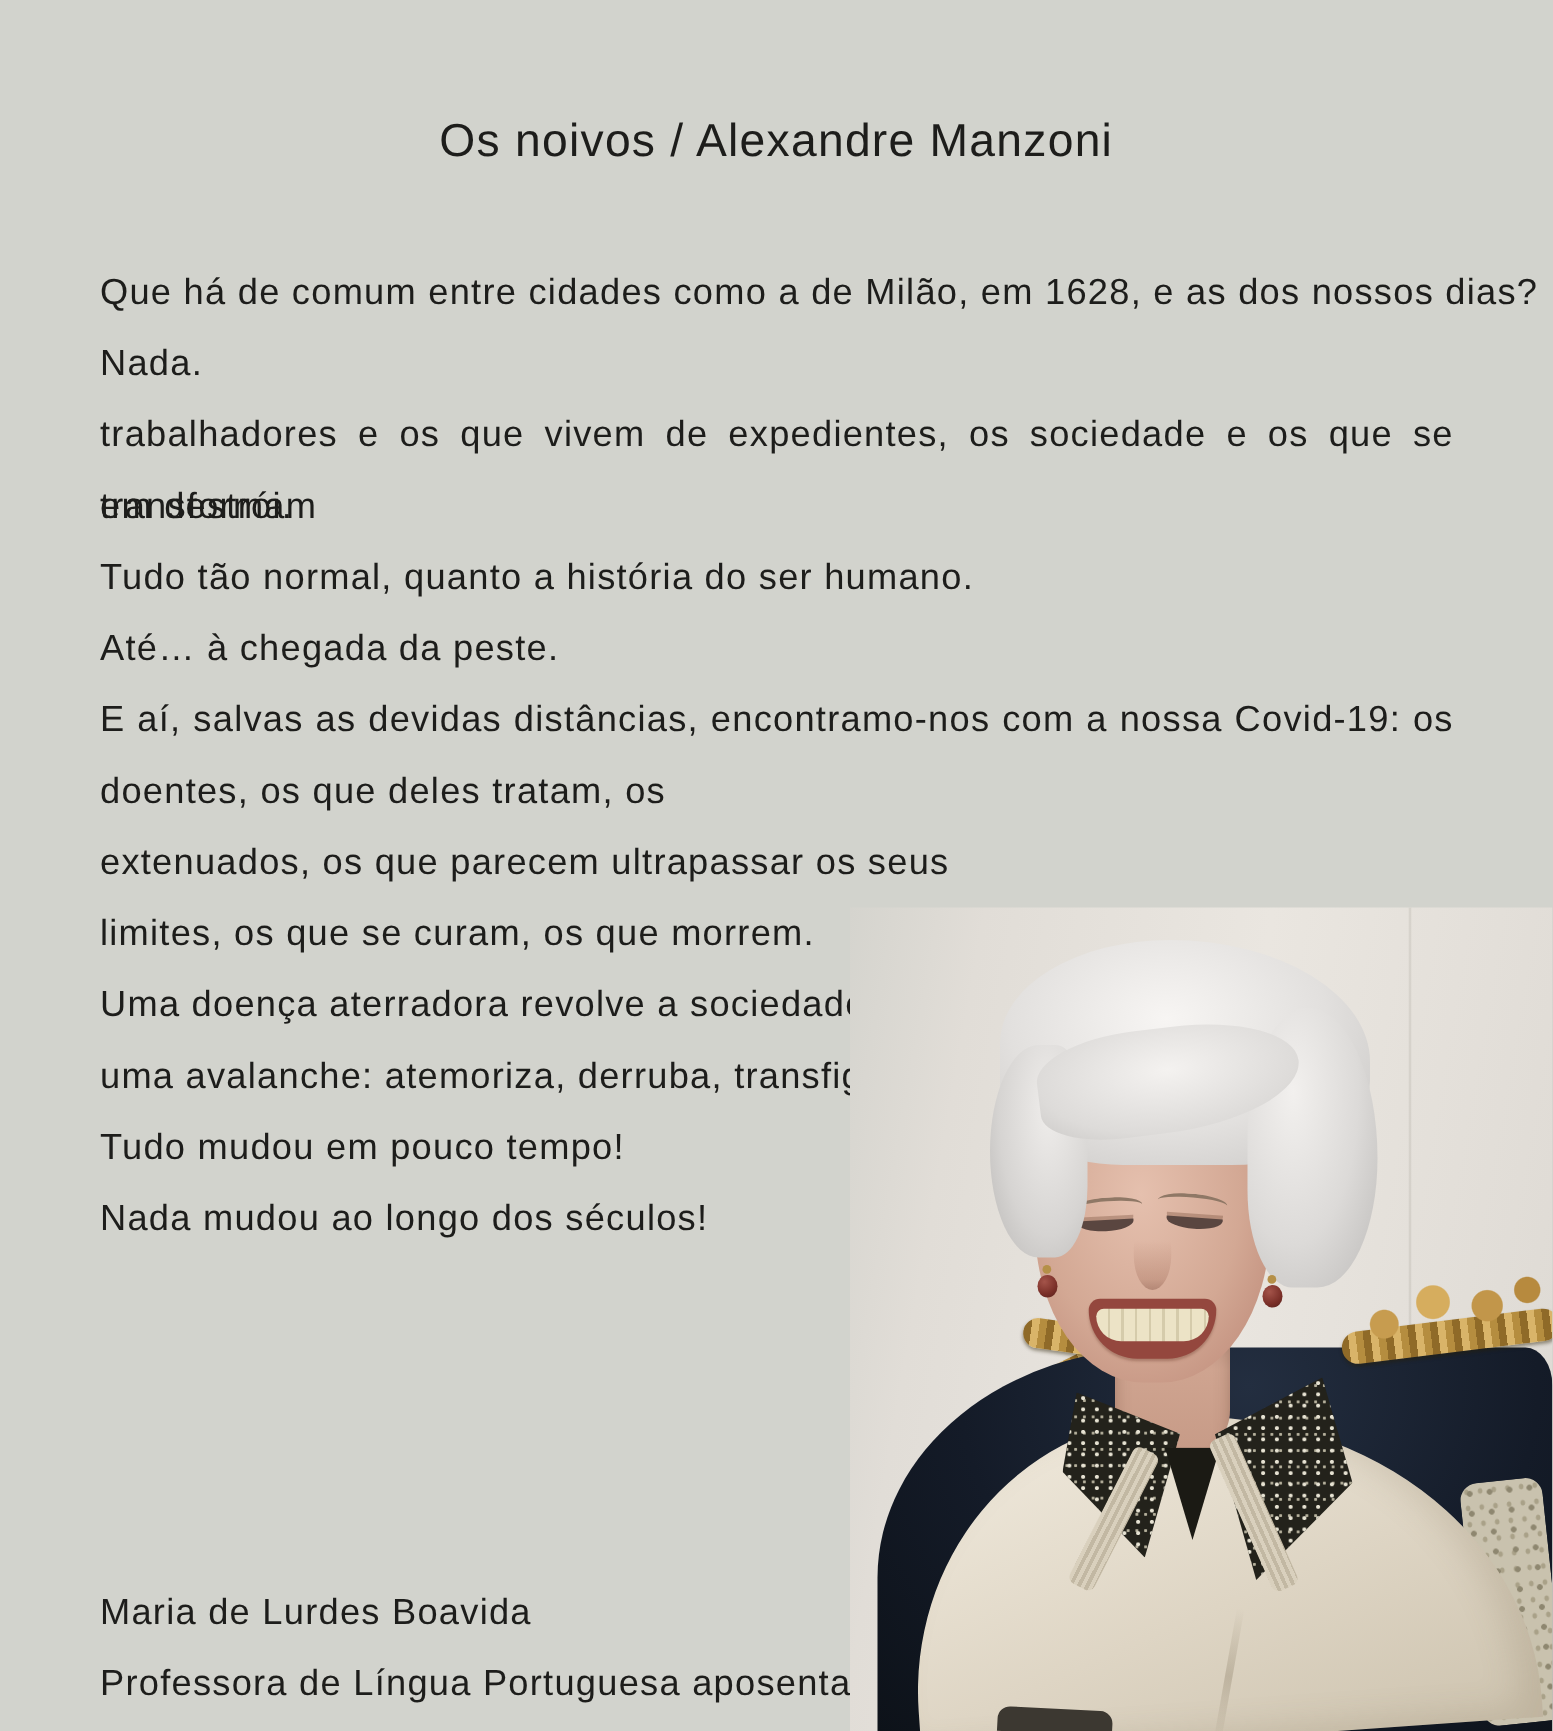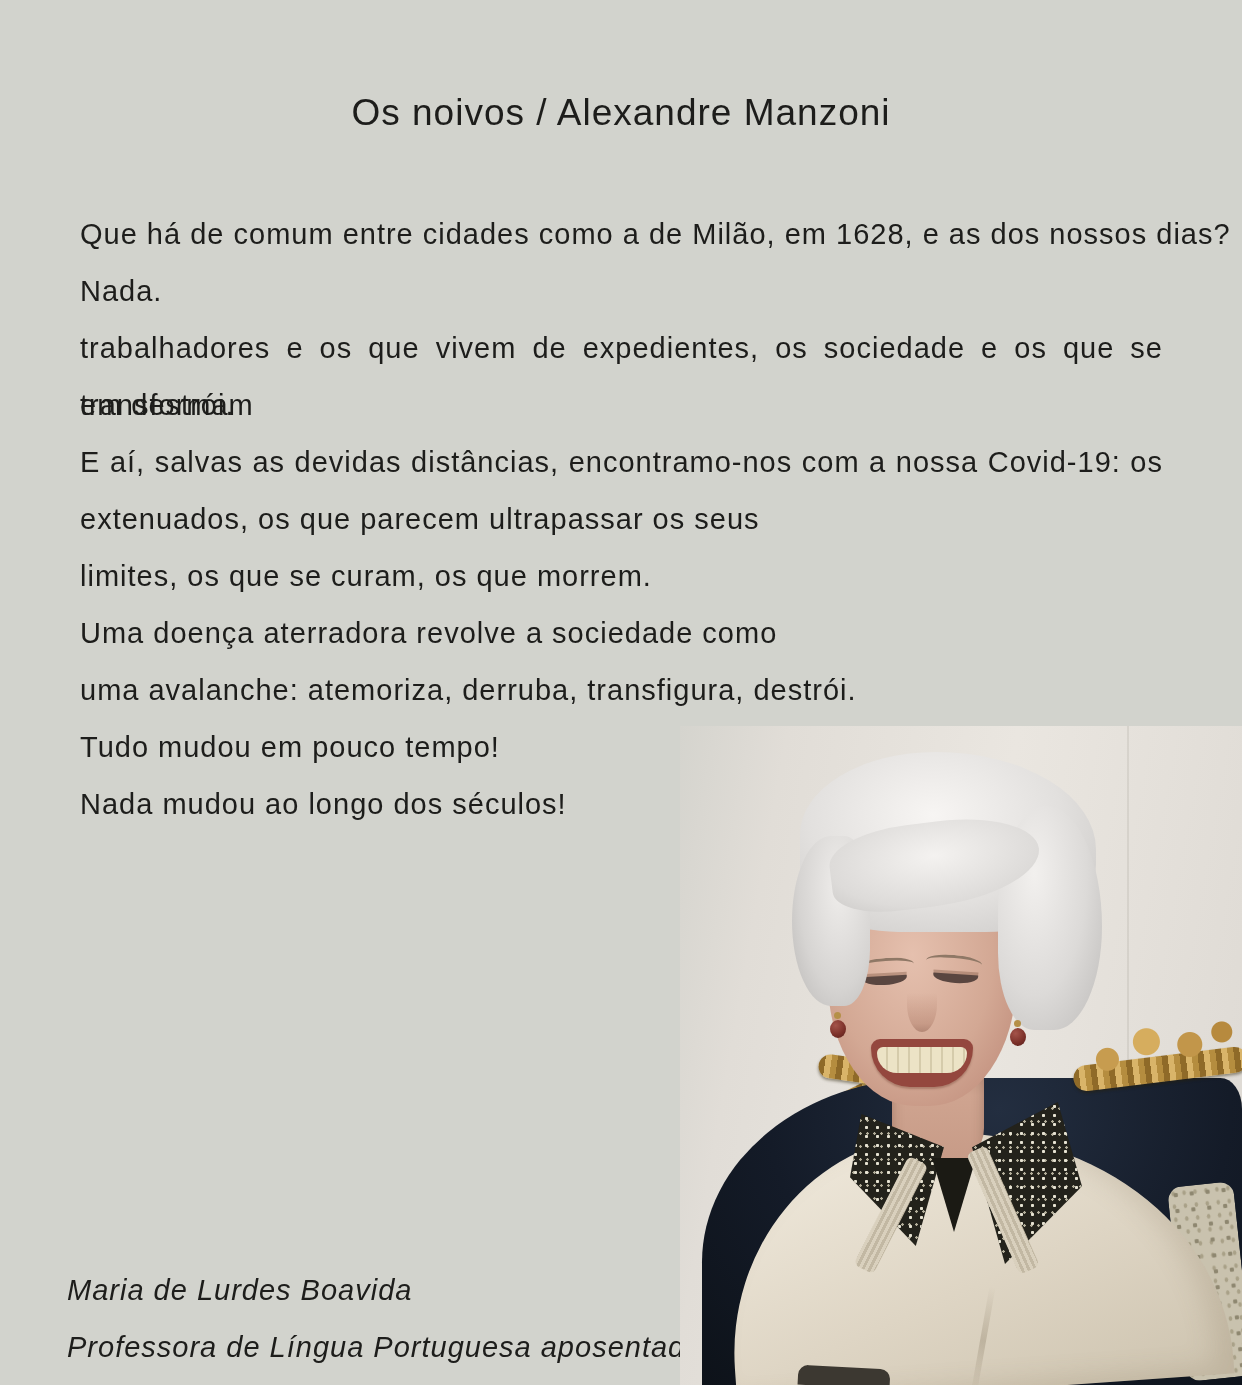--- a/index.html
+++ b/index.html
@@ -19,21 +19,21 @@
     position:absolute;left:80px;top:206px;width:1083px;
   }
   .line{
     height:57px;line-height:57px;font-size:29px;font-weight:300;
     letter-spacing:1px;white-space:nowrap;
   }
   .line.j{
     white-space:normal;text-align:justify;text-align-last:justify;
   }
   .signature{
-    position:absolute;left:67px;top:1262px;width:640px;font-style:italic;
+    position:absolute;left:80px;top:1262px;width:640px;
   }
   
   .photo{
     position:absolute;left:680px;top:726px;width:562px;height:659px;
     overflow:hidden;
     background:linear-gradient(100deg,#d5d4ce 0%,#e1ddd7 16%,#eae6e0 50%,#ddd9d3 100%);
   }
   .photo *{position:absolute;}
   .wall-line{left:447px;top:0;width:2px;height:345px;background:rgba(110,104,92,.12);}
   
@@ -149,21 +149,24 @@
 
 <div class="page">
 
   <div class="title">Os noivos / Alexandre Manzoni</div>
 
   <div class="body-text">
     <div class="line">Que há de comum entre cidades como a de Milão, em 1628, e as dos nossos dias?</div>
     <div class="line">Nada.</div>
     <div class="line j">trabalhadores e os que vivem de expedientes, os sociedade e os que se transformam</div>
     <div class="line">em destrói.</div>
+    <div class="line">Tudo tão normal, quanto a história do ser humano.</div>
+    <div class="line">Até…  à chegada da peste.</div>
     <div class="line j">E aí, salvas as devidas distâncias, encontramo-nos com a nossa Covid-19: os</div>
+    <div class="line">doentes, os que deles tratam, os</div>
     <div class="line">extenuados, os que parecem ultrapassar os seus</div>
     <div class="line">limites, os que se curam, os que morrem.</div>
     <div class="line">Uma doença aterradora revolve a sociedade como</div>
     <div class="line">uma avalanche: atemoriza, derruba, transfigura, destrói.</div>
     <div class="line">Tudo mudou em pouco tempo!</div>
     <div class="line">Nada mudou ao longo dos séculos!</div>
   </div>
 
   <div class="signature">
     <div class="line">Maria de Lurdes Boavida</div>

